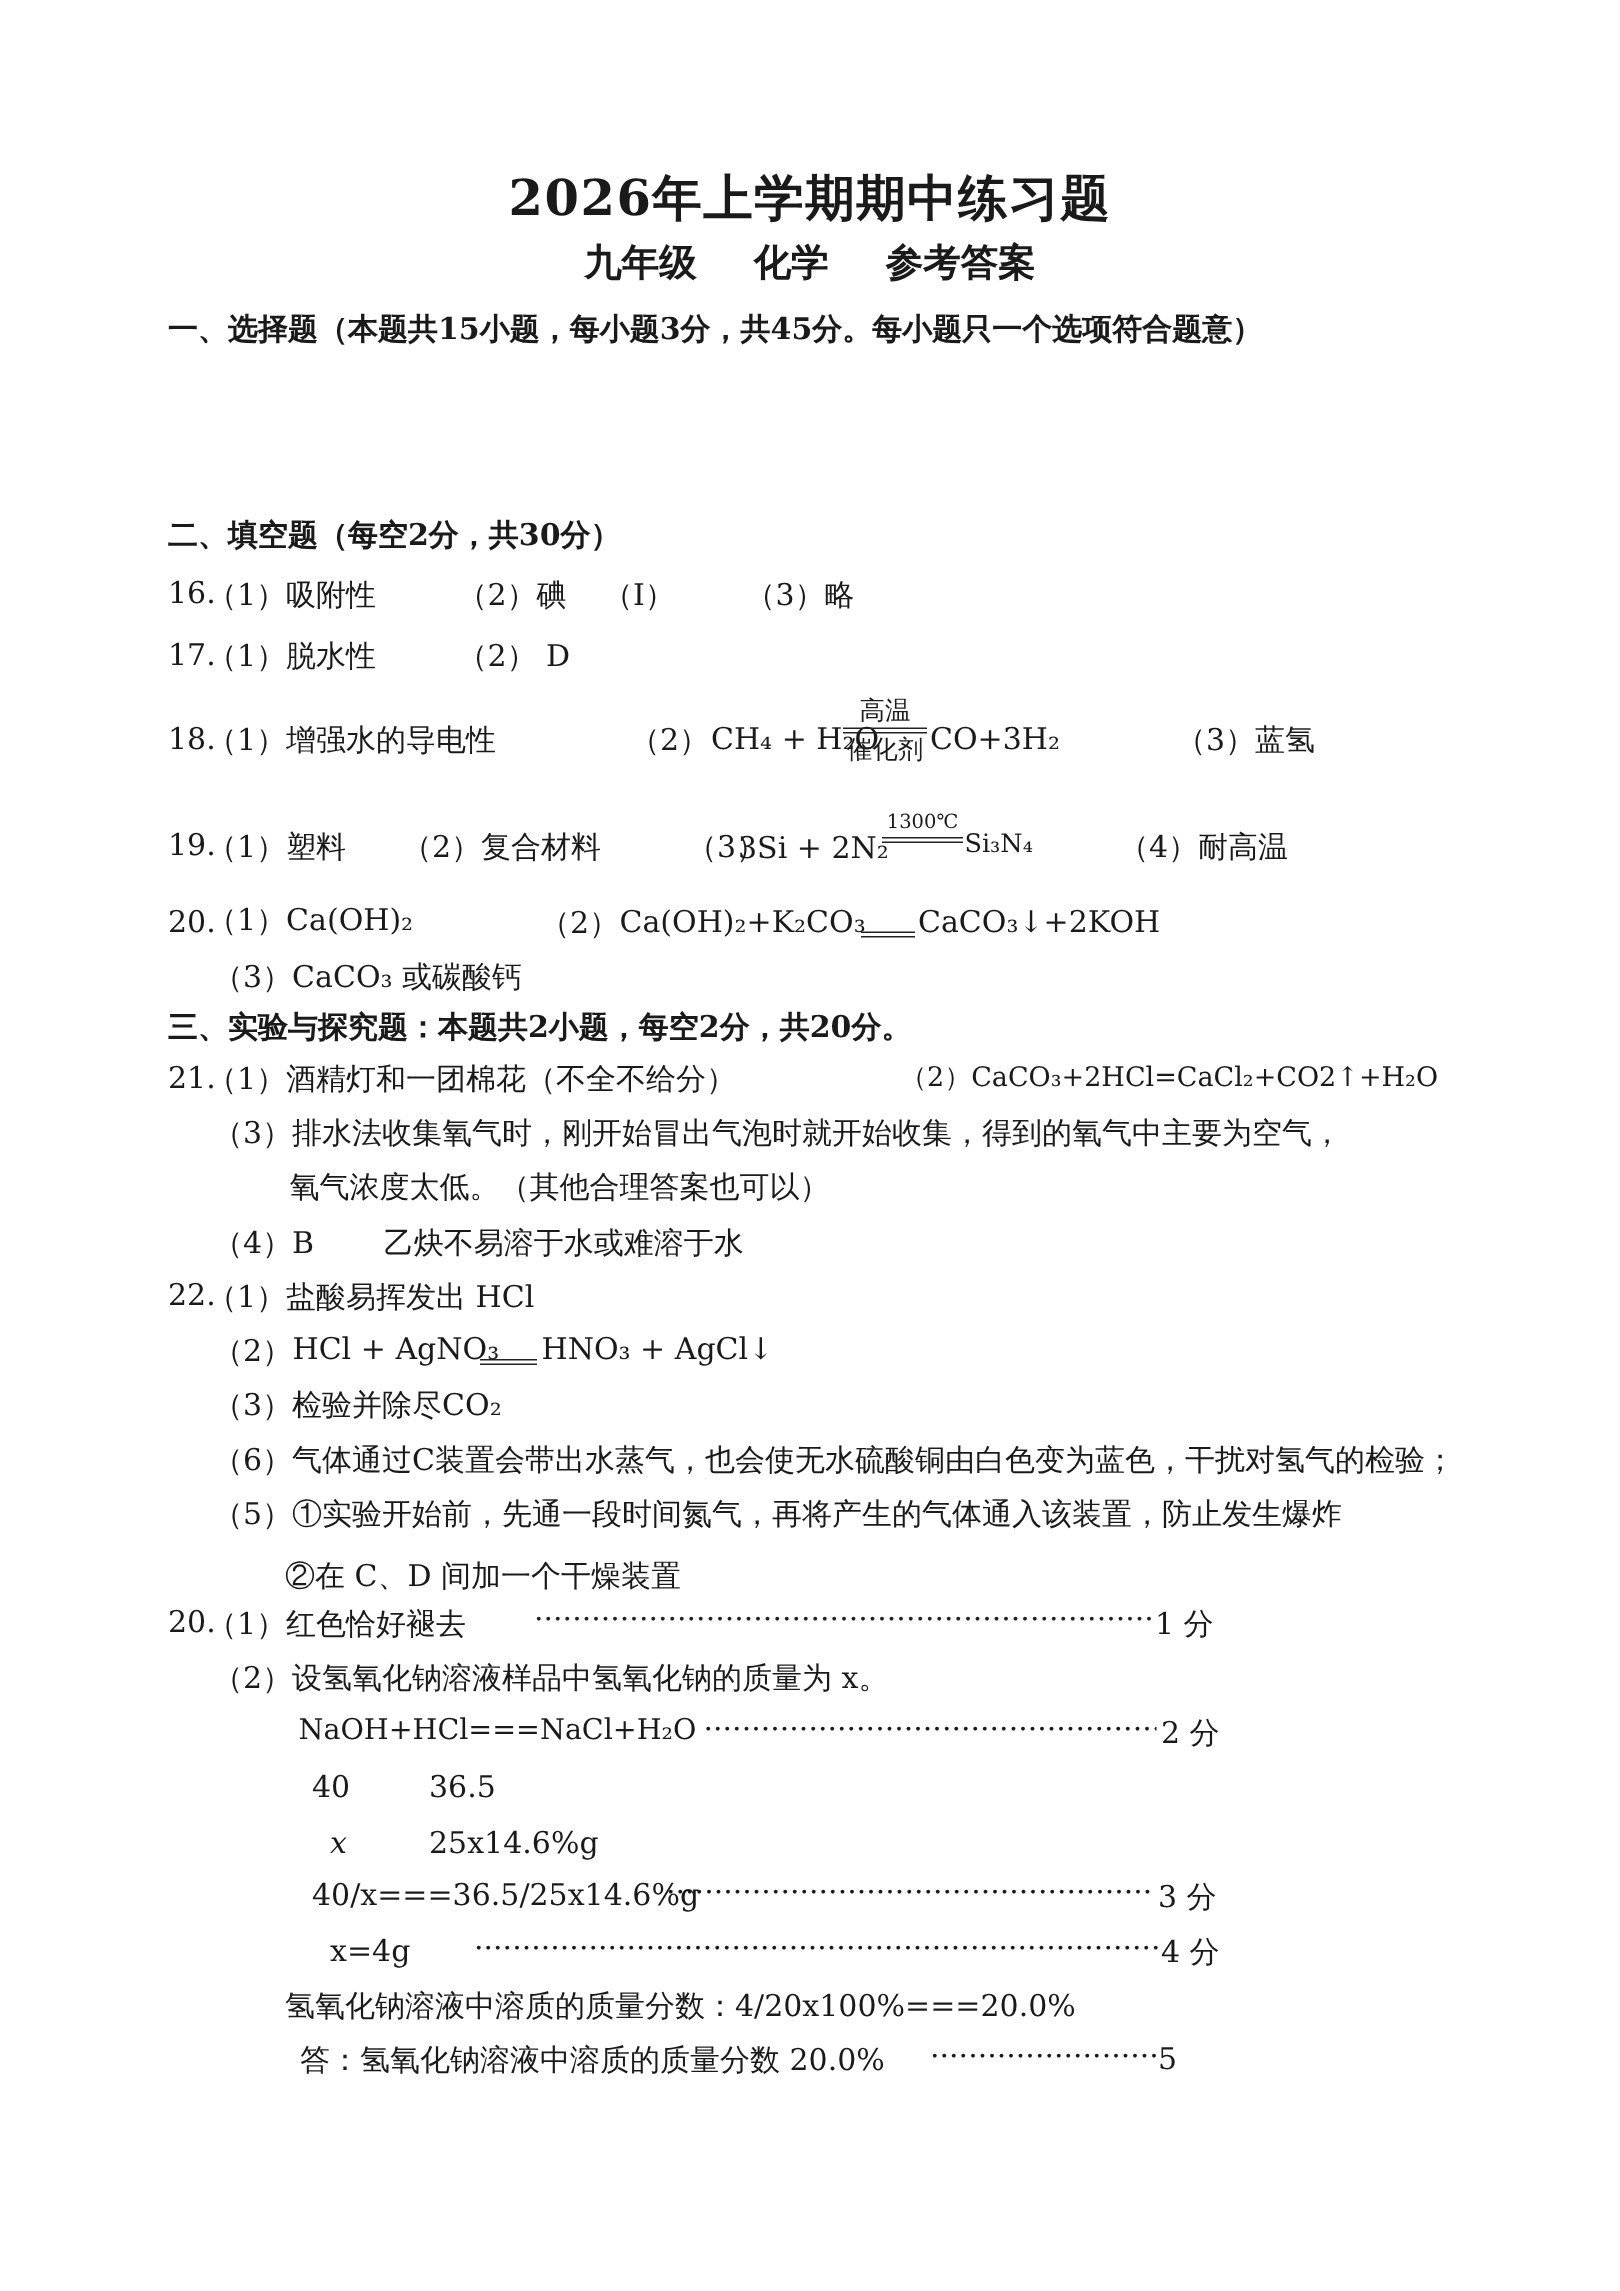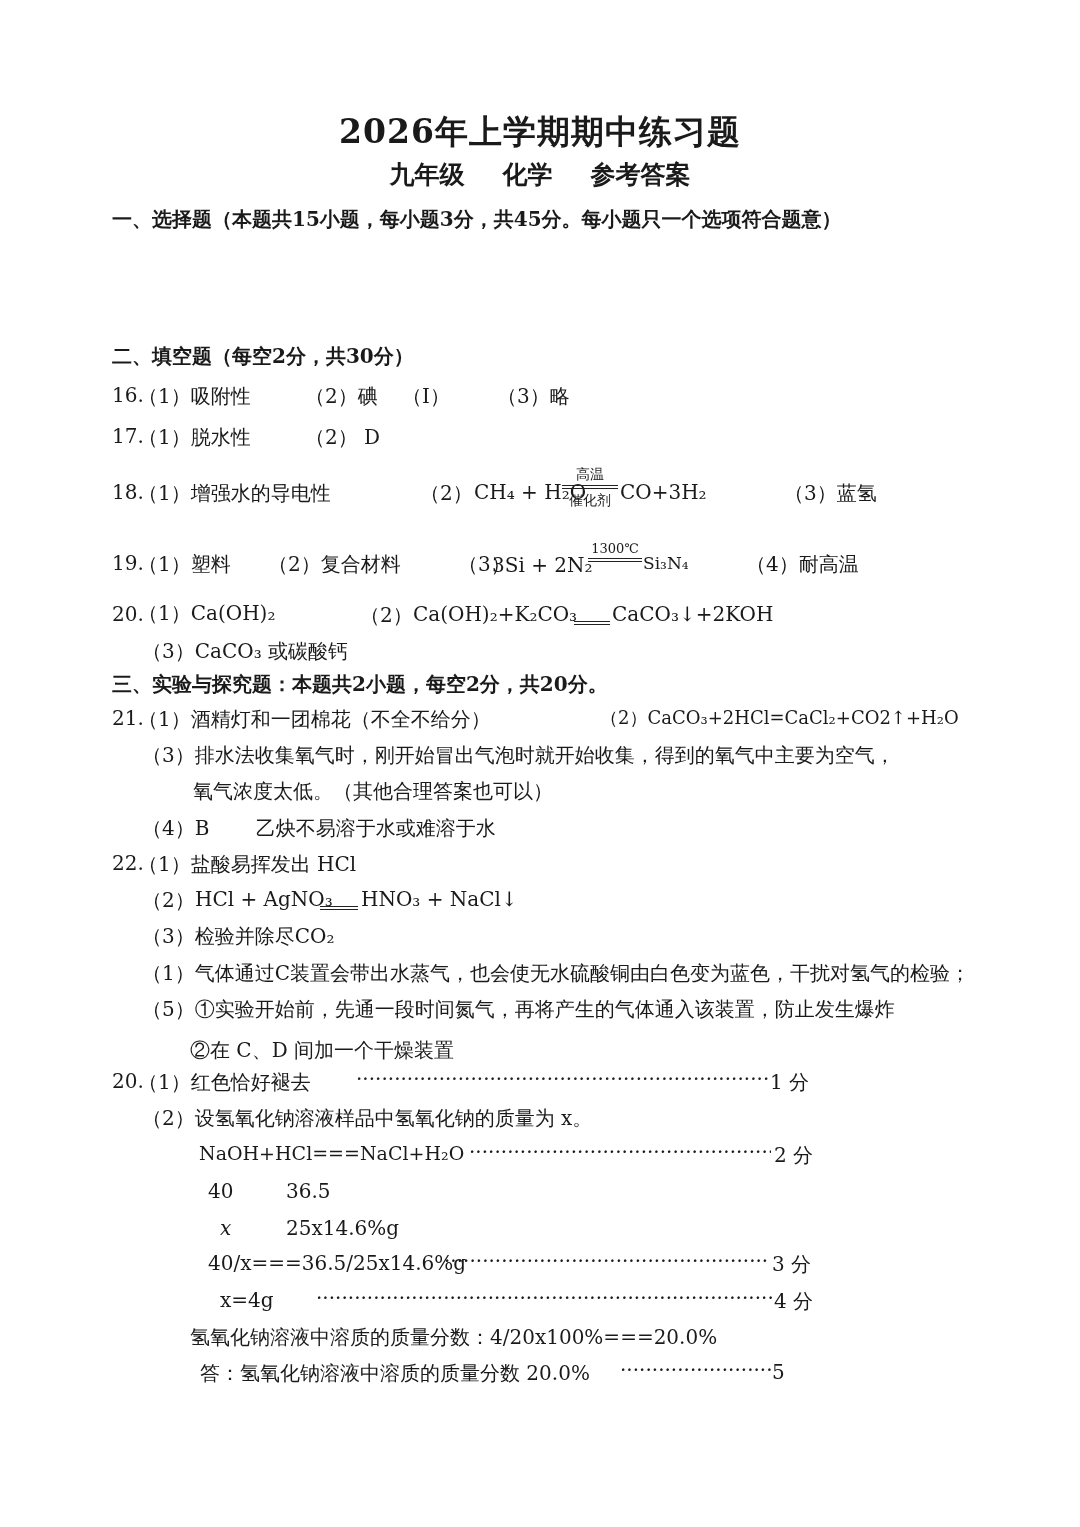--- a/index.html
+++ b/index.html
@@ -9,21 +9,21 @@
   .title1 { left:0; width:1080px; text-align:center; top:110px; font-size:33px; font-weight:bold; letter-spacing:1px; }
   .title2 { left:0; width:1080px; text-align:center; top:158px; font-size:25px; font-weight:bold; }
   .title2 span { display:inline-block; }
   .title2 .gap { width:38px; }
   .sec { font-size:20px; font-weight:bold; }
   .ln { font-size:20px; }
   table.ans { position:absolute; left:102px; top:234px; width:864px; border-collapse:collapse; table-layout:fixed; }
   table.ans td { border:1.5px solid #222; height:46px; text-align:center; font-size:20px; padding:0; }
   table.ans td.head { width:80px; }
   .eq { display:inline-block; position:relative; vertical-align:middle; text-align:center; }
-  .eq .top, .eq .bot { display:block; font-size:14px; line-height:20px; }
+  .eq .top, .eq .bot { display:block; font-size:17px; line-height:20px; }
   .eq .bars { display:block; border-top:1.5px solid #222; border-bottom:1.5px solid #222; height:2px; margin:1px 0; }
   .dbl { display:inline-block; width:46px; border-top:1.5px solid #222; border-bottom:1.5px solid #222; height:2px; vertical-align:middle; margin:0 2px; }
 </style>
 </head>
 <body>
 
 <div class="abs title1">2026年上学期期中练习题</div>
 <div class="abs title2">
   <span>九年级</span><span class="gap"></span><span>化学</span><span class="gap"></span><span>参考答案</span>
 </div>
@@ -90,23 +90,23 @@
 <div class="abs ln" style="left:600px; top:706px; font-size:18px;">（2）CaCO₃+2HCl=CaCl₂+CO2↑+H₂O</div>
 <div class="abs ln" style="left:142px; top:742px;">（3）排水法收集氧气时，刚开始冒出气泡时就开始收集，得到的氧气中主要为空气，</div>
 <div class="abs ln" style="left:193px; top:778px;">氧气浓度太低。（其他合理答案也可以）</div>
 <div class="abs ln" style="left:142px; top:815px;">（4）B　　 乙炔不易溶于水或难溶于水</div>
 
 <div class="abs ln" style="left:112px; top:851px;">22.</div>
 <div class="abs ln" style="left:138px; top:851px;">（1）盐酸易挥发出 HCl</div>
 <div class="abs ln" style="left:142px; top:887px;">（2）</div>
 <div class="abs ln" style="left:195px; top:887px;">HCl + AgNO₃</div>
 <div class="abs" style="left:318px; top:897px;"><span class="dbl" style="width:38px;"></span></div>
-<div class="abs ln" style="left:361px; top:887px;">HNO₃ + NaCl↓</div>
+<div class="abs ln" style="left:361px; top:887px;">HNO₃ + AgCl↓</div>
 <div class="abs ln" style="left:142px; top:923px;">（3）检验并除尽CO₂</div>
-<div class="abs ln" style="left:142px; top:960px;">（1）气体通过C装置会带出水蒸气，也会使无水硫酸铜由白色变为蓝色，干扰对氢气的检验；</div>
+<div class="abs ln" style="left:142px; top:960px;">（6）气体通过C装置会带出水蒸气，也会使无水硫酸铜由白色变为蓝色，干扰对氢气的检验；</div>
 <div class="abs ln" style="left:142px; top:996px;">（5）①实验开始前，先通一段时间氮气，再将产生的气体通入该装置，防止发生爆炸</div>
 <div class="abs ln" style="left:190px; top:1037px;">②在 C、D 间加一个干燥装置</div>
 
 <div class="abs ln" style="left:112px; top:1069px;">20.</div>
 <div class="abs ln" style="left:138px; top:1069px;">（1）红色恰好褪去</div>
 <div class="abs ln" style="left:356px; top:1067px; width:412px; overflow:hidden; color:#222; letter-spacing:0;">··································································································</div>
 <div class="abs ln" style="left:770px; top:1069px;">1 分</div>
 
 <div class="abs ln" style="left:142px; top:1105px;">（2）设氢氧化钠溶液样品中氢氧化钠的质量为 x。</div>
 

